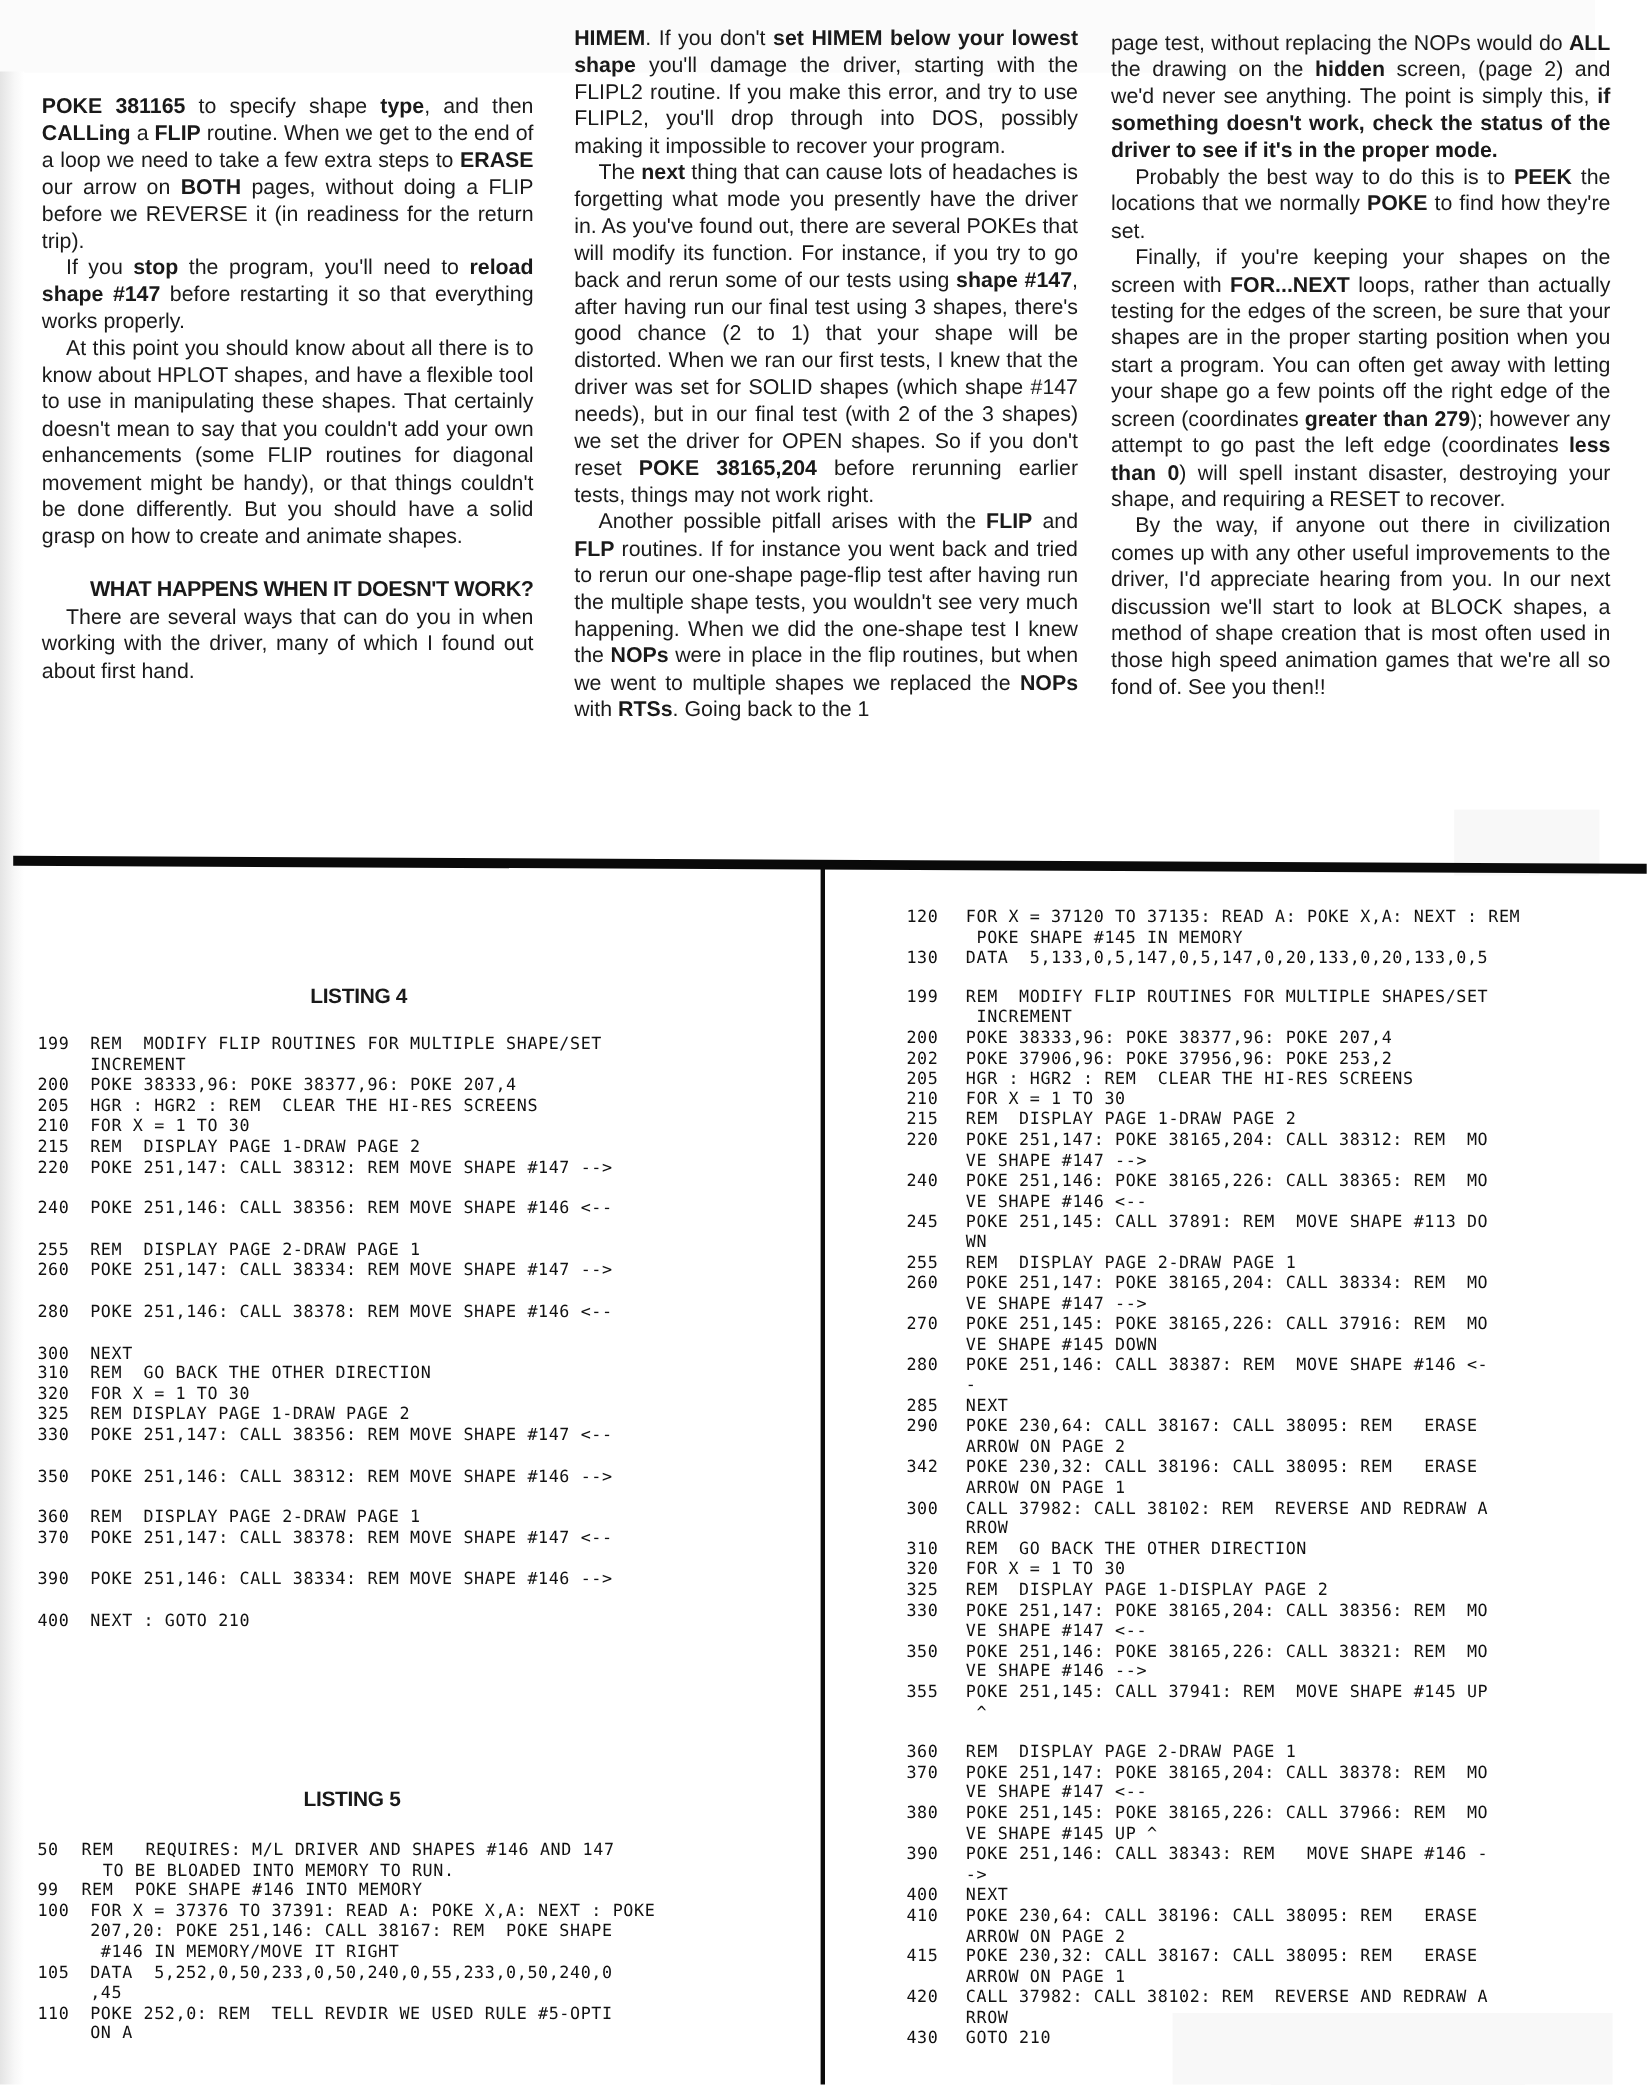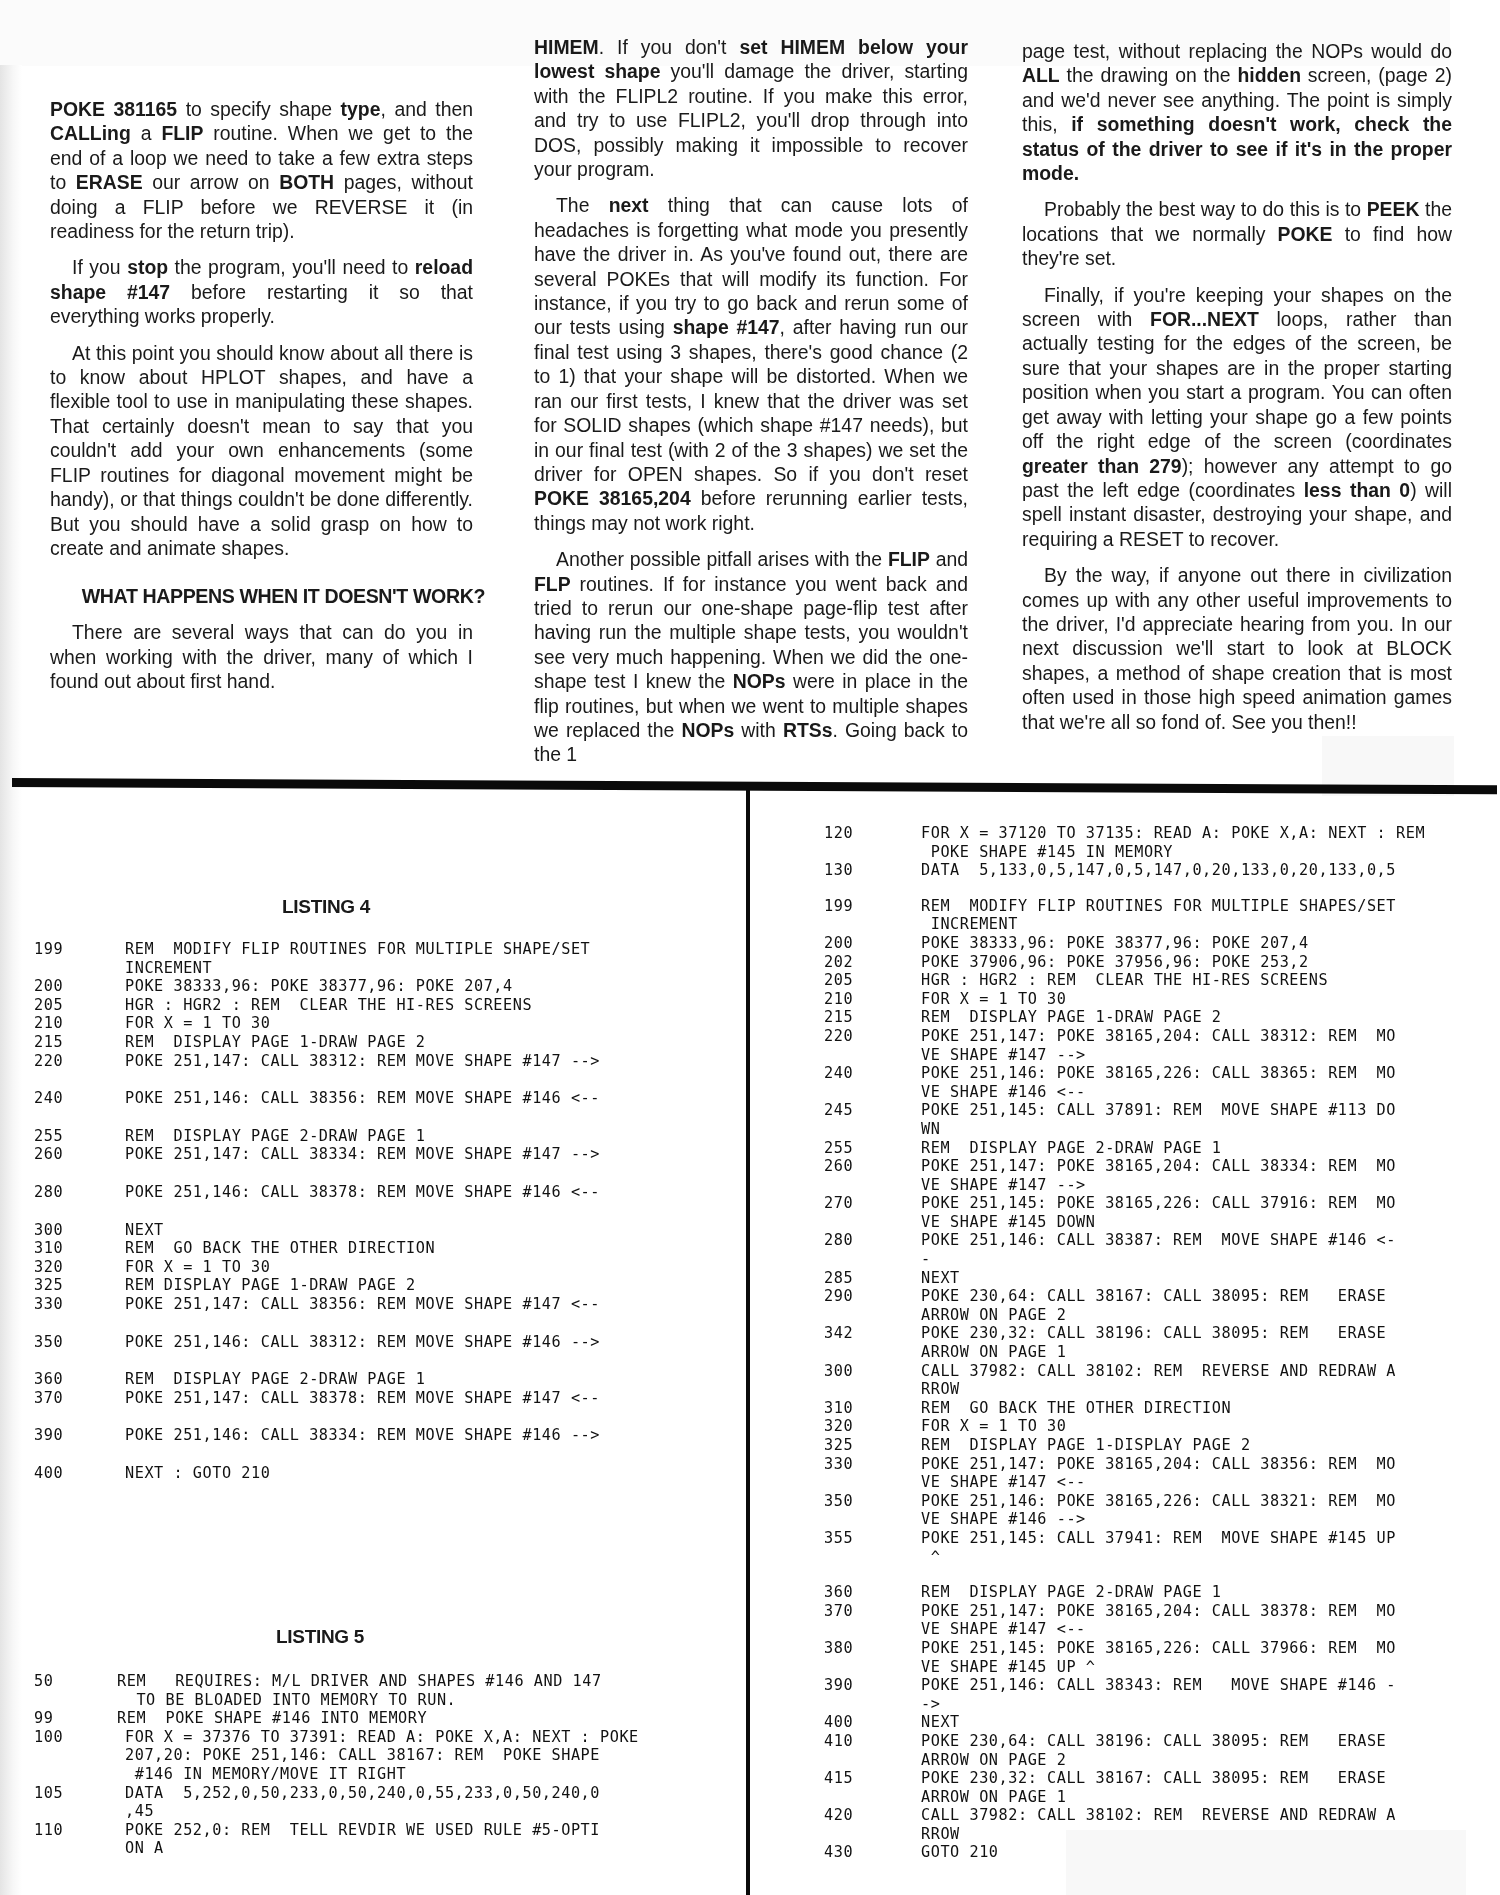--- a/index.html
+++ b/index.html
@@ -6,39 +6,39 @@
   body {
     width: 1500px; height: 1895px; position: relative; overflow: hidden;
     background: #ffffff; color: #1a1a1a;
     font-family: "Liberation Sans", "DejaVu Sans", sans-serif;
   }
   .scan-edge { position: absolute; left: 0; top: 65px; width: 22px; height: 1830px;
     background: linear-gradient(to right, #e4e4e4, #f7f7f7 60%, #ffffff); }
   .top-band { position: absolute; left: 0; top: 0; width: 1450px; height: 66px; background: #fbfbfb; }
 
   .col { position: absolute; font-size: 19.4px; line-height: 24.4px; text-align: justify; }
-  .col p { margin: 12px; }
+  .col p { margin: 0; }
   .col p.indent { text-indent: 22px; }
   .col b { font-weight: bold; }
   .col-1 { left: 38px; top: 85px; width: 447px; }
   .col-2 { left: 522px; top: 23px; width: 458px; }
   .col-3 { left: 1010px; top: 27px; width: 454px; }
   .col h3 { margin: 24px 0 1px 0; font-size: 19.6px; line-height: 24px; font-weight: bold; letter-spacing: -0.4px; text-align: right; }
 
   .rule-h { position: absolute; left: 12px; top: 778px; width: 1485px; height: 9px; background: #0a0a0a;
     transform: skewY(0.28deg); transform-origin: left top; }
   .rule-v { position: absolute; left: 746px; top: 786px; width: 4px; height: 1109px; background: #0a0a0a; }
 
   .listing-title { position: absolute; font-weight: bold; font-size: 19px; letter-spacing: -0.3px; margin-top: 28px; }
   .lt-4 { left: 282px; top: 868px; }
   .lt-5 { left: 276px; top: 1598px; }
 
   .code { position: absolute; font-family: "DejaVu Sans Mono", "Liberation Mono", monospace;
     font-size: 15.2px; line-height: 18.6px; color: #111; letter-spacing: 0.55px; }
-  .code .ln { display: flex; white-space: pre; gap: 43px; }
+  .code .ln { display: flex; white-space: pre; }
   .code .num { width: 48px; flex: none; }
   .code .txt { white-space: pre-wrap; }
   .code .gap { height: 19px; }
   .code-4 { left: 34px; top: 940px; width: 640px; }
   .code-5 { left: 34px; top: 1672px; width: 640px; }
   .code-r { left: 824px; top: 824px; width: 650px; }
   .code-r .num { width: 54px; }
   .code-r .gap { height: 17px; }
   .code-5 .num.short { width: 40px; }
 

